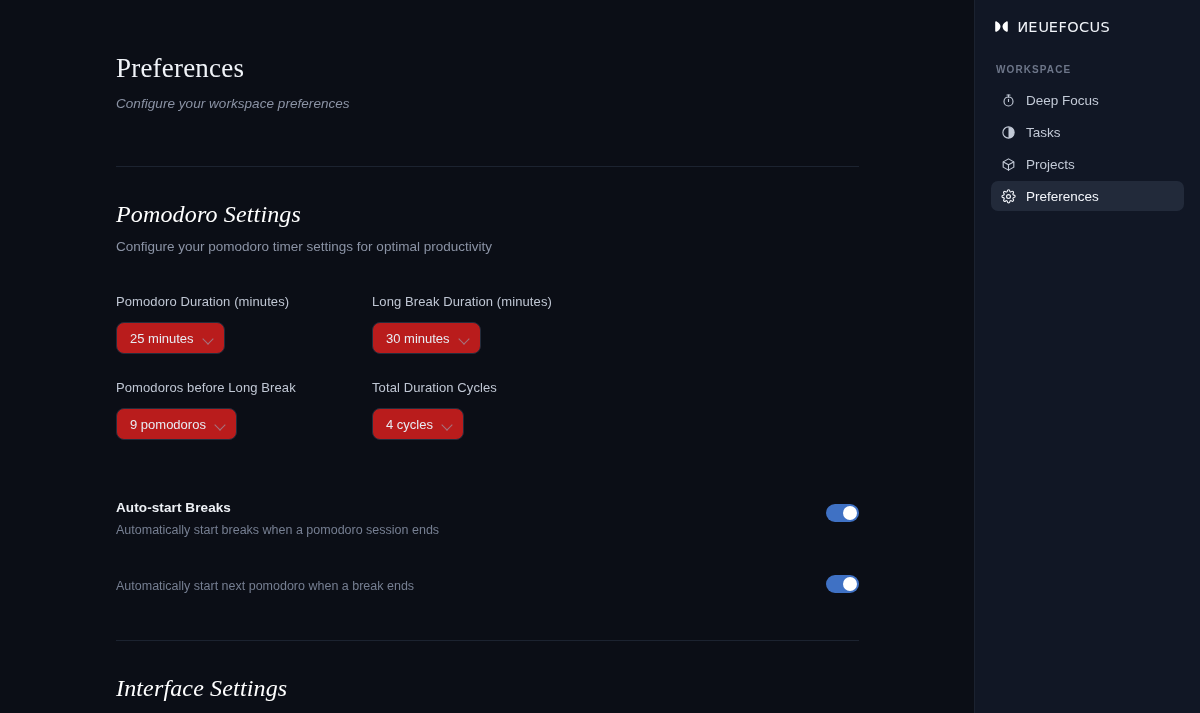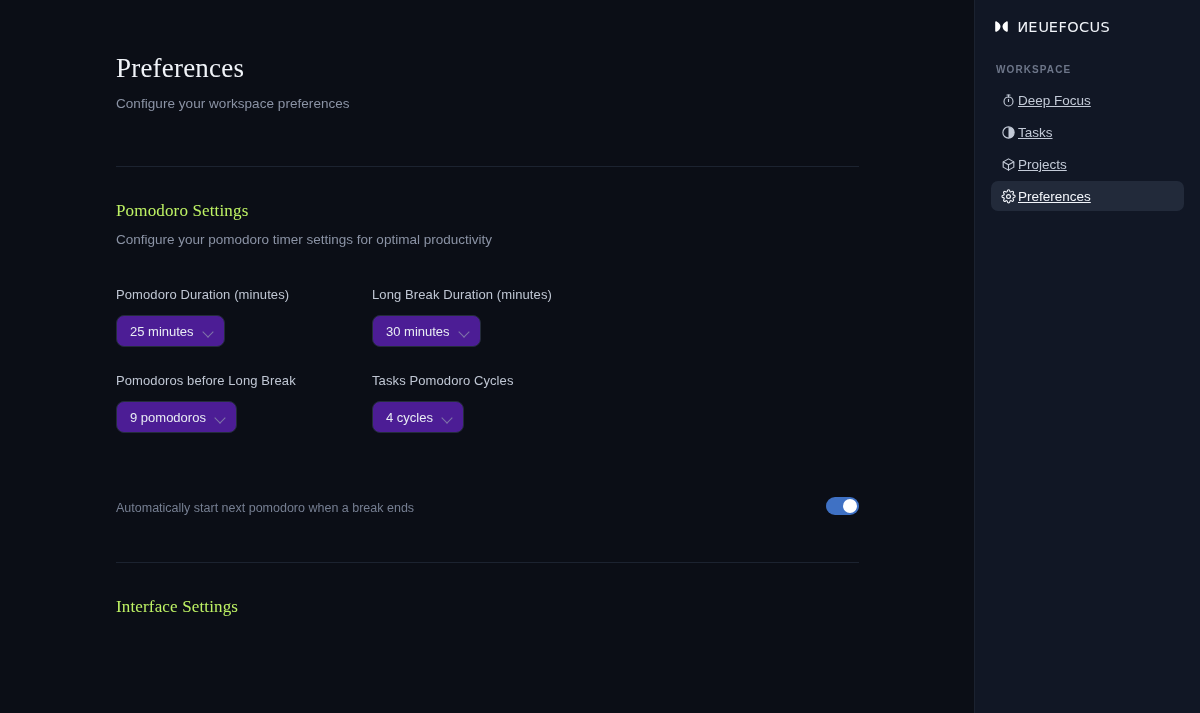--- a/index.html
+++ b/index.html
@@ -44,39 +44,41 @@
     color: #f1f4f9;
     letter-spacing: .2px;
     line-height: 1.2;
   }
 
   .page-sub {
     margin-top: 12px;
     font-size: 13.5px;
     color: #8b93a5;
     letter-spacing: .05px;
+    font-style: italic;
   }
 
   .divider {
     height: 1px;
     background: #1c2330;
     width: 743px;
     margin: 0;
   }
 
   .divider-1 { margin-top: 55px; }
 
   .section { padding-top: 34px; }
 
   .section-title {
     font-family: "Liberation Serif", serif;
-    font-size: 17px;
+    font-size: 24px;
     font-weight: 400;
-    color: #bef264;
+    color: #ffffff;
     letter-spacing: .15px;
+    font-style: italic;
   }
 
   .section-sub {
     margin-top: 11px;
     font-size: 13.5px;
     color: #8b93a5;
   }
 
   
   .field-row {
@@ -97,21 +99,21 @@
     letter-spacing: .1px;
   }
 
   .select {
     margin-top: 13px;
     display: inline-flex;
     align-items: center;
     gap: 10px;
     height: 32px;
     padding: 0 11px 0 13px;
-    background: #4c1d95;
+    background: #b91c1c;
     border: 1px solid #242c3b;
     border-radius: 8px;
     font-size: 13px;
     color: #e8ecf3;
     cursor: pointer;
     white-space: nowrap;
   }
 
   .select .chev {
     display: inline-block;
@@ -222,29 +224,28 @@
     font-weight: 700;
     letter-spacing: 1.1px;
     color: #6d7689;
   }
 
   .nav { margin-top: 10px; }
 
   .nav-item {
     display: flex;
     align-items: center;
-    gap: 2px;
+    gap: 10px;
     height: 30px;
     padding: 0 10px;
     border-radius: 7px;
     color: #c3cad7;
     font-size: 13.5px;
     cursor: pointer;
     margin-bottom: 2px;
-    text-decoration: underline;
   }
   .nav-item .nav-icon {
     width: 15px;
     height: 15px;
     flex: 0 0 auto;
     display: block;
     color: #c3cad7;
   }
   .nav-item.active {
     background: #222a3a;
@@ -296,31 +297,40 @@
 
           <div class="field col-1">
             <div class="field-label">Pomodoros before Long Break</div>
             <div class="select">
               <span>9 pomodoros</span>
               <span class="chev"></span>
             </div>
           </div>
 
           <div class="field col-2">
-            <div class="field-label">Tasks Pomodoro Cycles</div>
+            <div class="field-label">Total Duration Cycles</div>
             <div class="select">
               <span>4 cycles</span>
               <span class="chev"></span>
             </div>
           </div>
 
         </div>
 
         <div class="toggles">
 
+          <div class="toggle-row">
+            <div class="toggle-text">
+              <div class="toggle-title">Auto-start Breaks</div>
+              <div class="toggle-desc">Automatically start breaks when a pomodoro session ends</div>
+            </div>
+            <div class="switch">
+              <span class="knob"></span>
+            </div>
+          </div>
 
           <div class="toggle-row">
             <div class="toggle-text">
               <div class="toggle-desc">Automatically start next pomodoro when a break ends</div>
             </div>
             <div class="switch">
               <span class="knob"></span>
             </div>
           </div>
 

